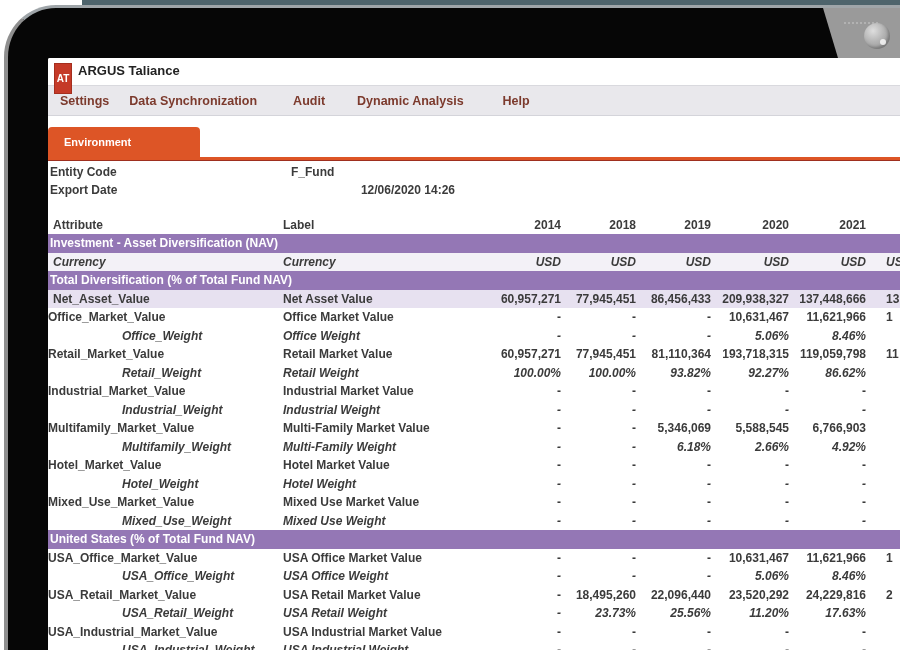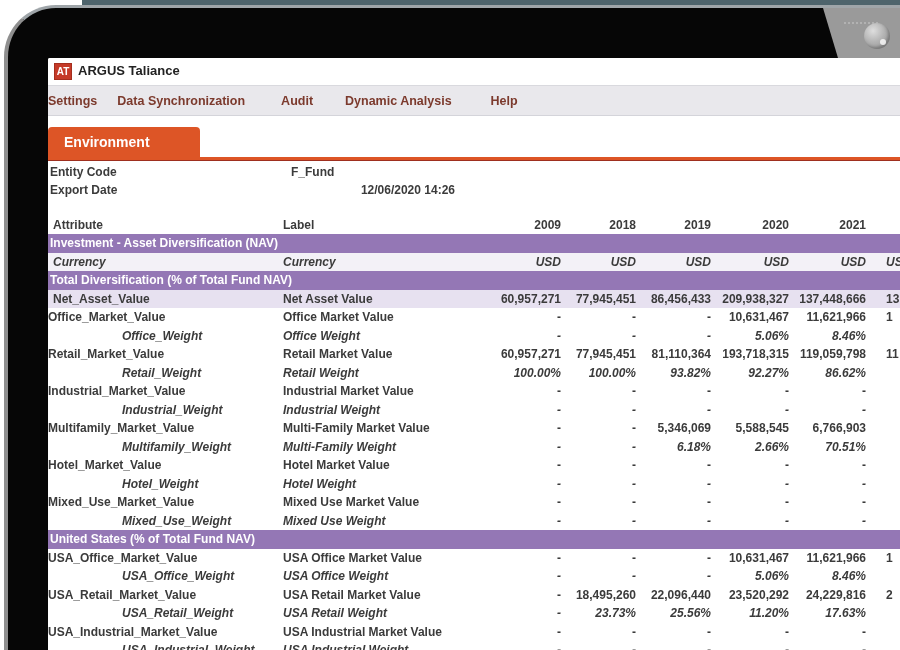--- a/index.html
+++ b/index.html
@@ -37,47 +37,47 @@
   }
   
   .screen{
     position:absolute;left:48px;top:58px;width:852px;height:592px;
     background:#ffffff;overflow:hidden;border-top-left-radius:2px;
   }
   .inner{width:940px;}
   
   .titlebar{height:27px;background:#ffffff;position:relative;}
   .logo{
-    position:absolute;left:6px;top:5px;width:18px;height:17px;
+    position:absolute;left:6px;top:5px;width:18px;height:31px;
     background:var(--logo-red);color:#fff;font-size:10px;font-weight:700;
     display:flex;align-items:center;justify-content:center;
     border:1px solid #a52e1e;box-sizing:border-box;
   }
   .apptitle{
     position:absolute;left:30px;top:5px;font-size:13px;font-weight:600;color:var(--title-text);
   }
   
   .menubar{
     height:31px;background:var(--menubar-bg);
     border-top:1px solid #d9d9de;border-bottom:1px solid #d4d4da;
     display:flex;align-items:center;box-sizing:border-box;
   }
   .menu-item{
     font-size:12.5px;font-weight:700;color:var(--menu-text);cursor:default;white-space:nowrap;
   }
-  .menu-item:nth-child(1){}
+  .menu-item:nth-child(1){margin-left:12px;}
   .menu-item:nth-child(2){margin-left:20px;}
   .menu-item:nth-child(3){margin-left:36px;}
   .menu-item:nth-child(4){margin-left:32px;}
   .menu-item:nth-child(5){margin-left:39px;}
   
   .tabrow{height:41px;background:#ffffff;position:relative;}
   .tab{
     position:absolute;left:0;bottom:0;width:152px;height:30px;
-    background:var(--accent-orange);color:#fff;font-size:14px;font-weight:700;
+    background:var(--accent-orange);color:#fff;font-size:11px;font-weight:700;
     line-height:30px;padding-left:16px;box-sizing:border-box;
     border-top-left-radius:4px;border-top-right-radius:4px;
   }
   .tab-underline{height:3px;background:var(--accent-orange);}
   .tab-underline2{height:1px;background:#9e2f1f;}
   
   .info{padding-top:2px;font-size:12px;color:var(--table-text);}
   .info-row{display:flex;height:18px;line-height:18px;font-weight:600;}
   .info-label{width:235px;padding-left:2px;box-sizing:border-box;}
   .info-val{padding-left:8px;}
@@ -147,21 +147,21 @@
         <div class="info-val-right">12/06/2020 14:26</div>
       </div>
     </div>
 
     <div class="spacer"></div>
 
     <div class="table">
       <div class="hrow">
         <div class="c-attr ind0 hb">Attribute</div>
         <div class="c-label hb">Label</div>
-      <div class="c-y y0">2009</div>
+      <div class="c-y y0">2014</div>
           <div class="c-y y1">2018</div>
           <div class="c-y y2">2019</div>
           <div class="c-y y3">2020</div>
           <div class="c-y y4">2021</div>
           <div class="c-part"></div>
         </div>
       <div>
           <div class="band">Investment - Asset Diversification (NAV)</div>
           <div class="trow bg-currency st-italic">
             <div class="c-attr ind0">Currency</div>
@@ -254,21 +254,21 @@
             <div class="c-y y4">6,766,903</div>
             <div class="c-part"></div>
           </div>
           <div class="trow st-italic">
             <div class="c-attr ind2">Multifamily_Weight</div>
             <div class="c-label">Multi-Family Weight</div>
             <div class="c-y y0">-</div>
             <div class="c-y y1">-</div>
             <div class="c-y y2">6.18%</div>
             <div class="c-y y3">2.66%</div>
-            <div class="c-y y4">70.51%</div>
+            <div class="c-y y4">4.92%</div>
             <div class="c-part"></div>
           </div>
           <div class="trow">
             <div class="c-attr ind1">Hotel_Market_Value</div>
             <div class="c-label">Hotel Market Value</div>
             <div class="c-y y0">-</div>
             <div class="c-y y1">-</div>
             <div class="c-y y2">-</div>
             <div class="c-y y3">-</div>
             <div class="c-y y4">-</div>

